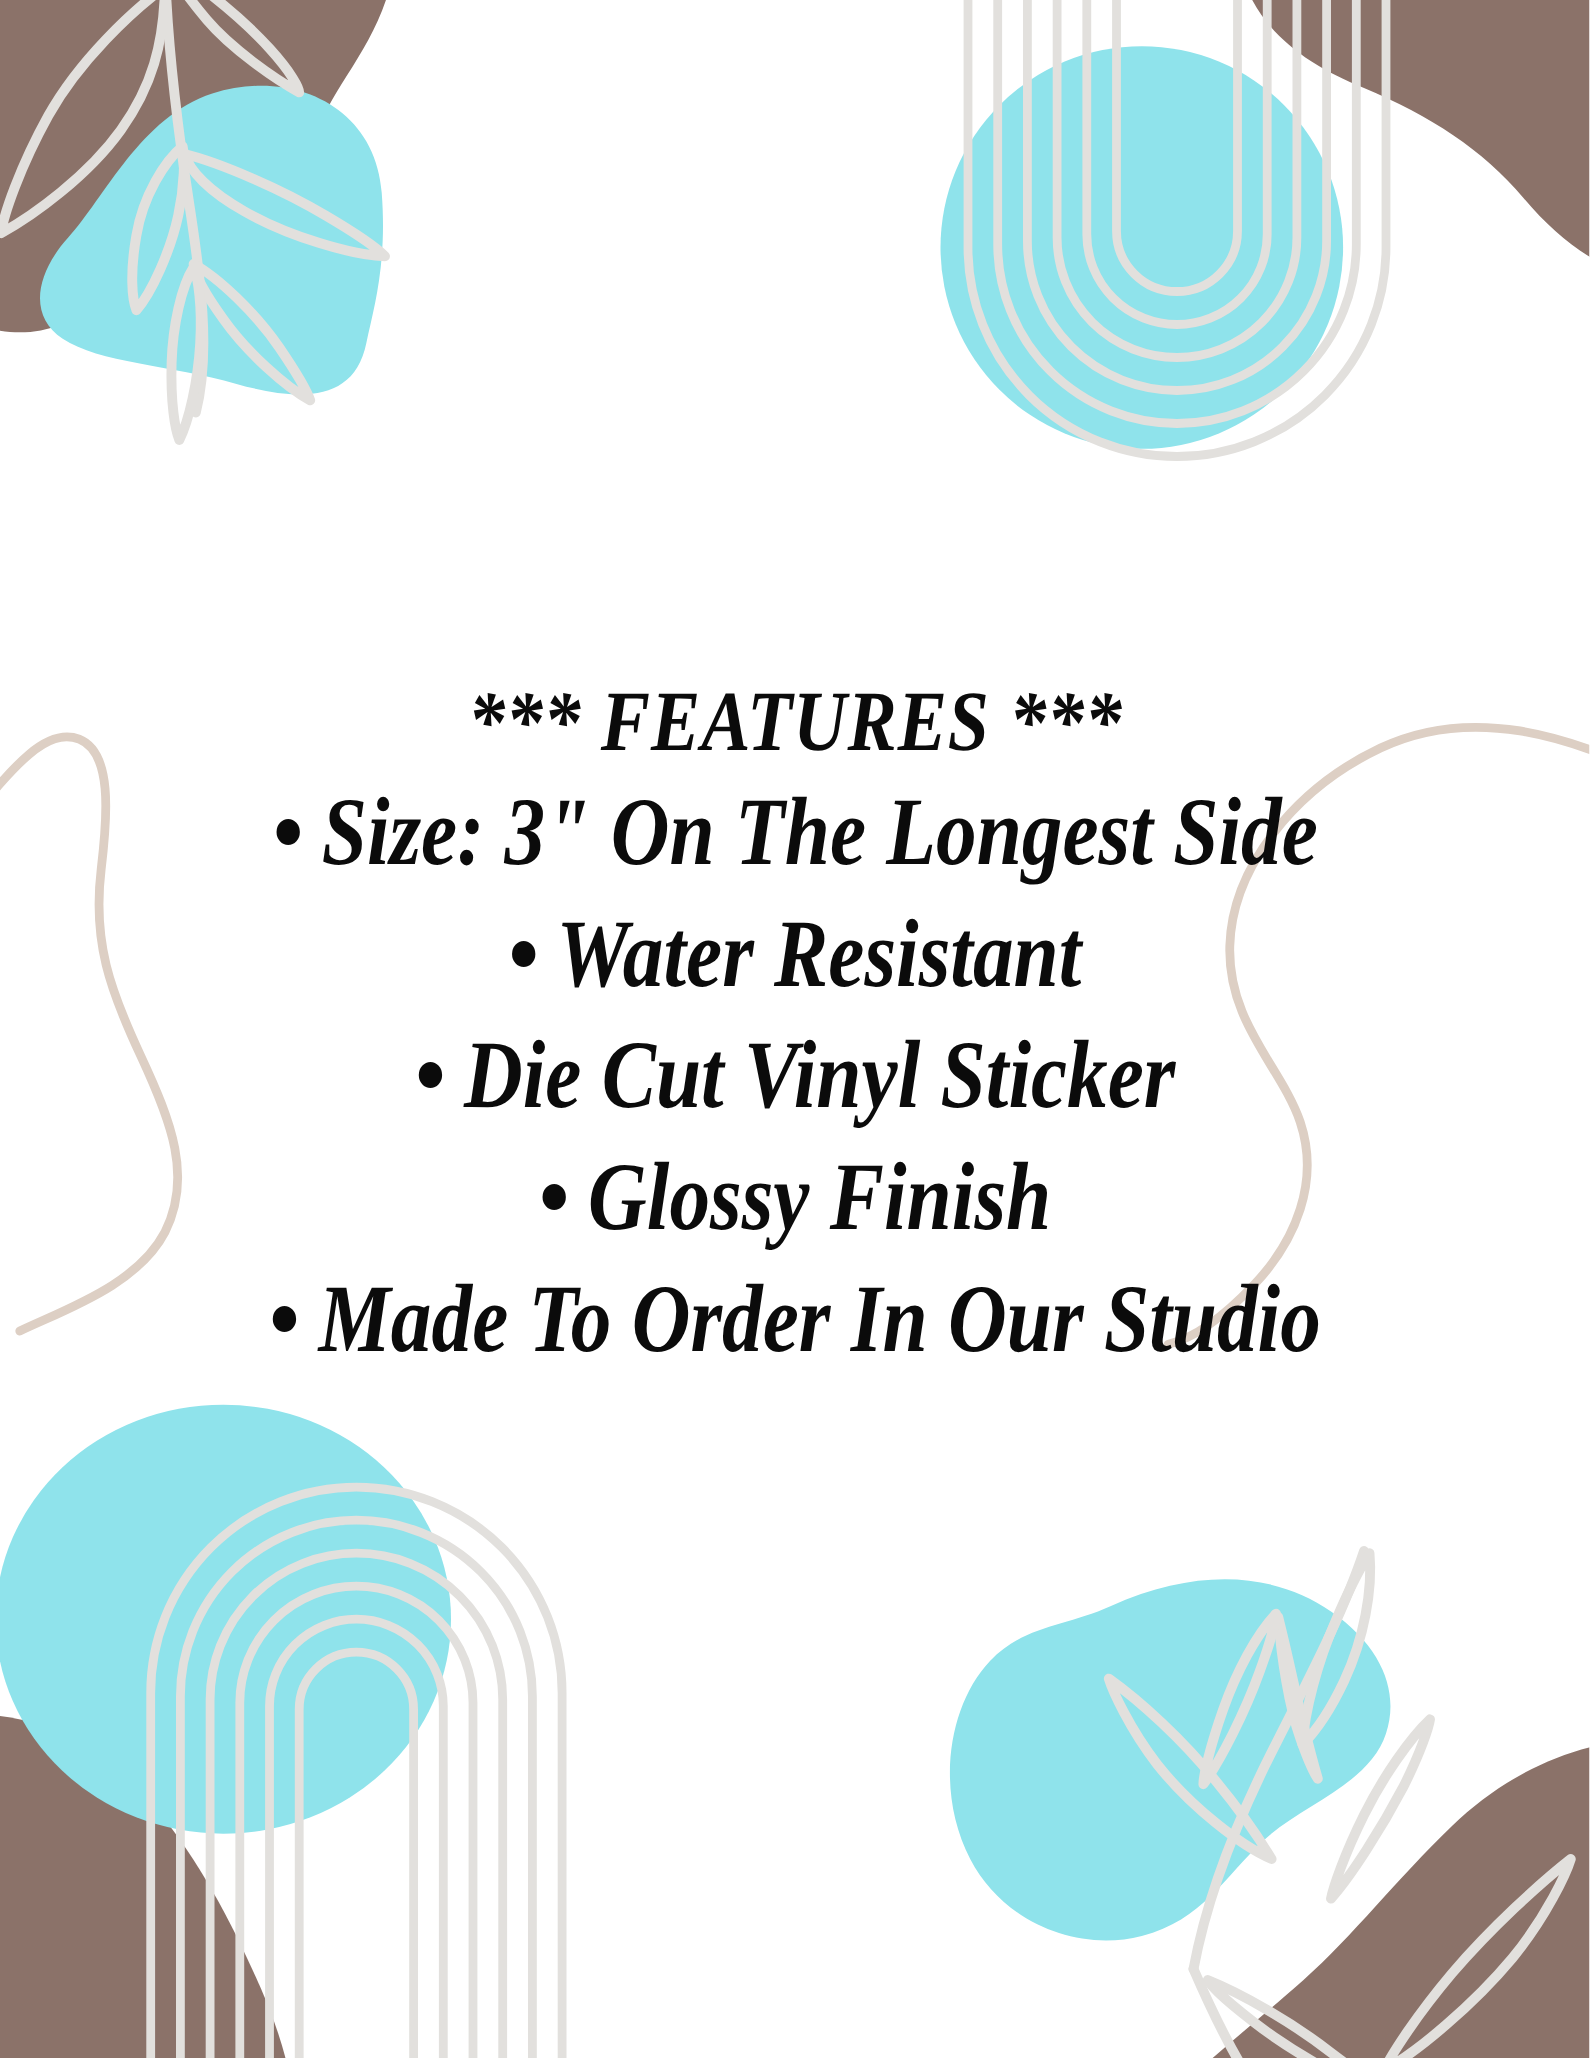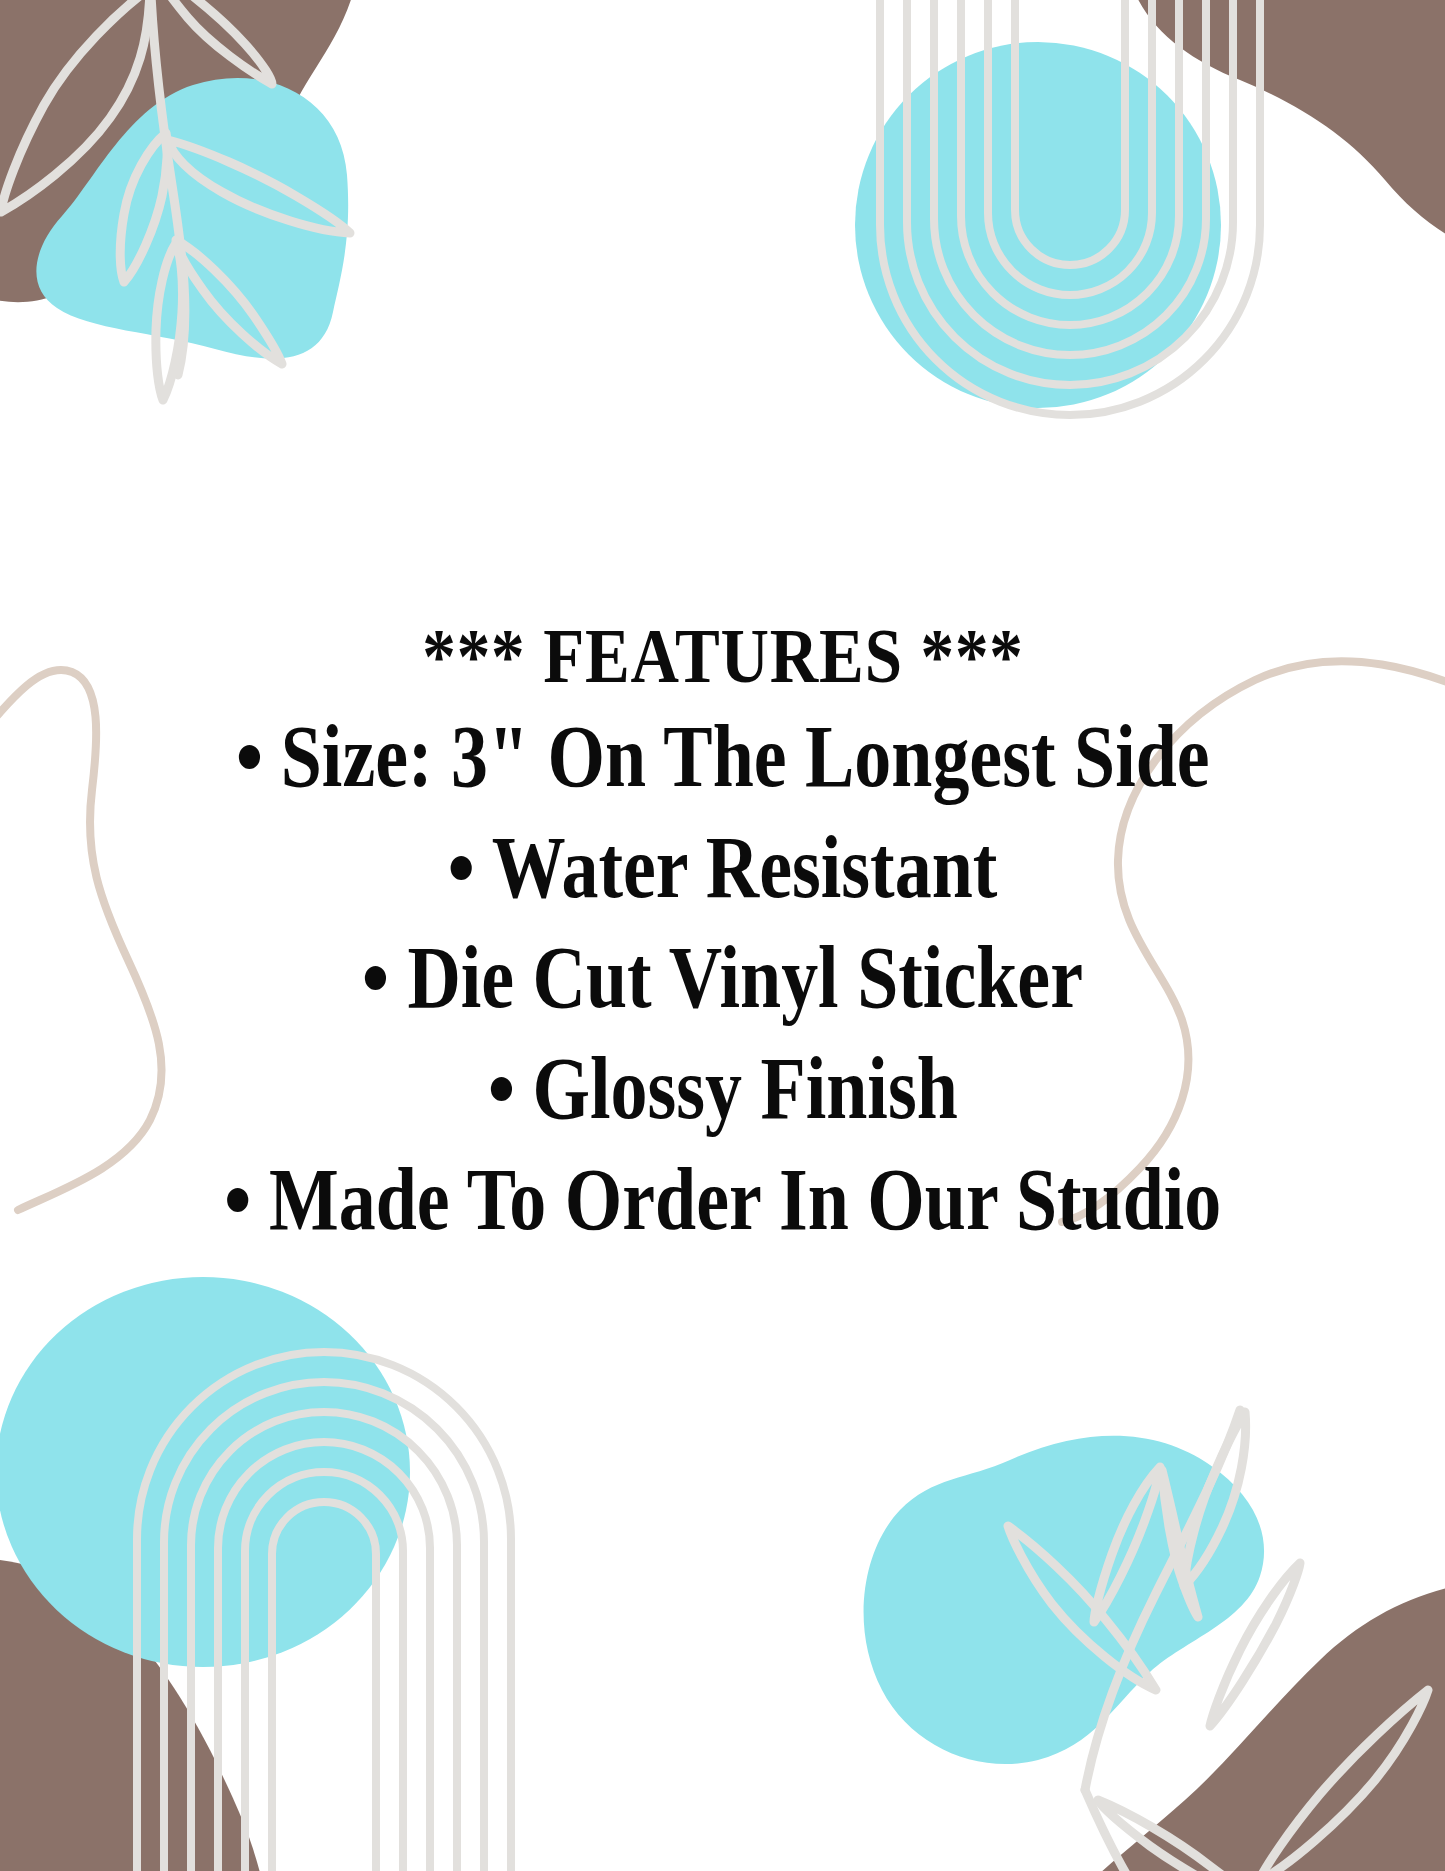--- a/index.html
+++ b/index.html
@@ -10,20 +10,21 @@
   }
   body {
     font-family: "Liberation Serif", "DejaVu Serif", serif;
   }
   #poster {
     position: relative;
     width: 1445px;
     height: 1871px;
     background: #ffffff;
     overflow: hidden;
+    font-style: italic;
   }
   .decor-layer {
     position: absolute;
     left: 0;
     top: 0;
     width: 1445px;
     height: 1871px;
     pointer-events: none;
   }
   .content {

